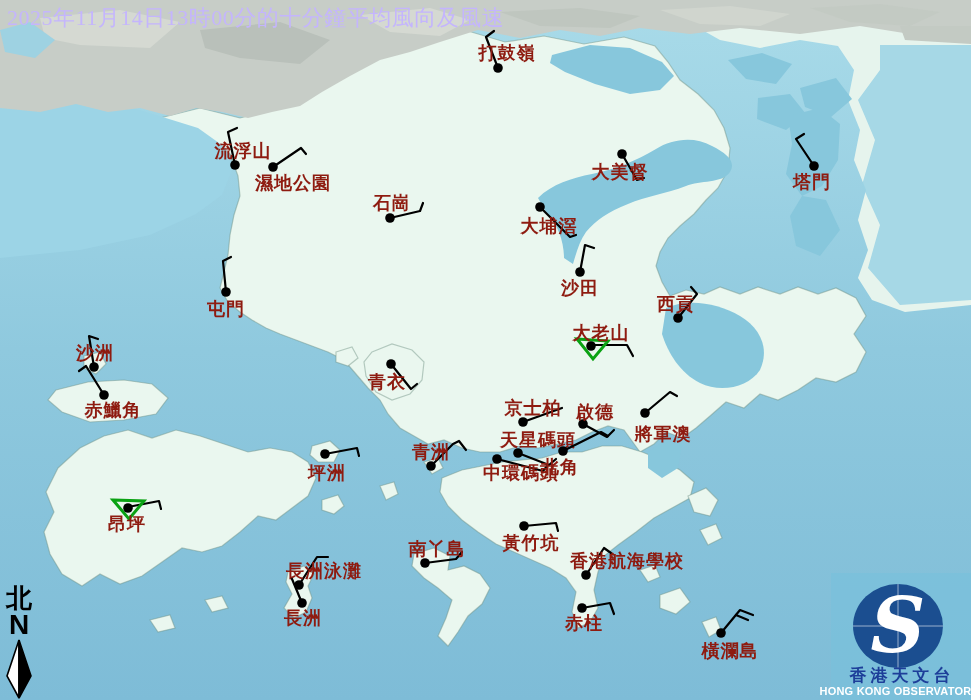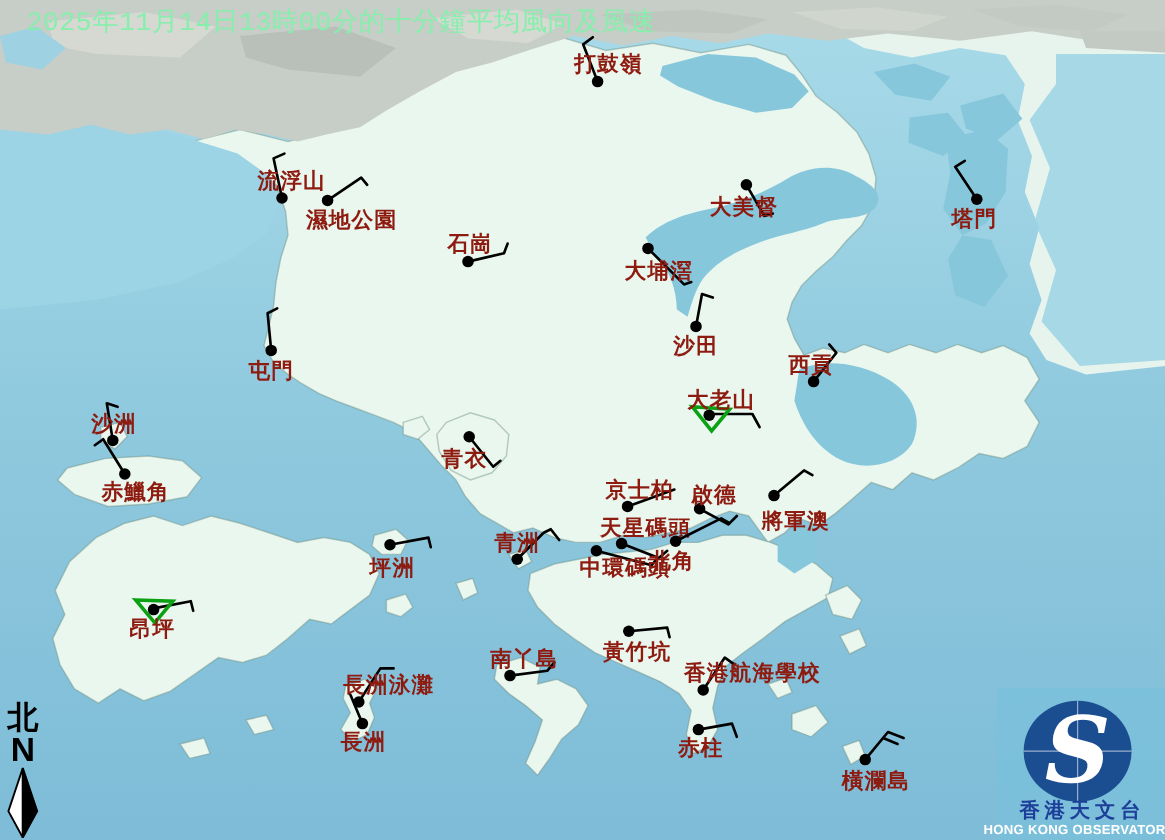--- a/index.html
+++ b/index.html
@@ -4,23 +4,23 @@
 <style>
   html,body{margin:0;padding:0;background:#555;}
   #screen{
     position:relative;width:971px;height:700px;overflow:hidden;
     font-family:"Liberation Serif",serif;
   }
   #map-canvas{position:absolute;left:0;top:0;z-index:1;}
   #stations-layer{position:absolute;left:0;top:0;z-index:3;}
   #deco-layer{position:absolute;left:0;top:0;z-index:4;pointer-events:none;}
   #map-title{
-    position:absolute;left:22px;top:3px;z-index:5;
-    font-family:Liberation Mono, monospace;
-    font-size:22px;color:#86efac;letter-spacing:.5px;white-space:nowrap;
+    position:absolute;left:7px;top:3px;z-index:5;
+    font-family:Liberation Serif, serif;
+    font-size:22px;color:#c4b5fd;letter-spacing:.5px;white-space:nowrap;
   }
   .slabel{
     font-family:"Liberation Serif",serif;
     font-weight:bold;font-size:18px;letter-spacing:1px;
     text-anchor:middle;
   }
   .barb{fill:none;stroke:#000;stroke-width:2.2;stroke-linecap:round;stroke-linejoin:round;}
   .dot{stroke:none;}
   .gflag{fill:none;stroke-width:3;stroke-linejoin:miter;}
   .land{stroke:rgba(110,145,130,.45);stroke-width:1.2;}

